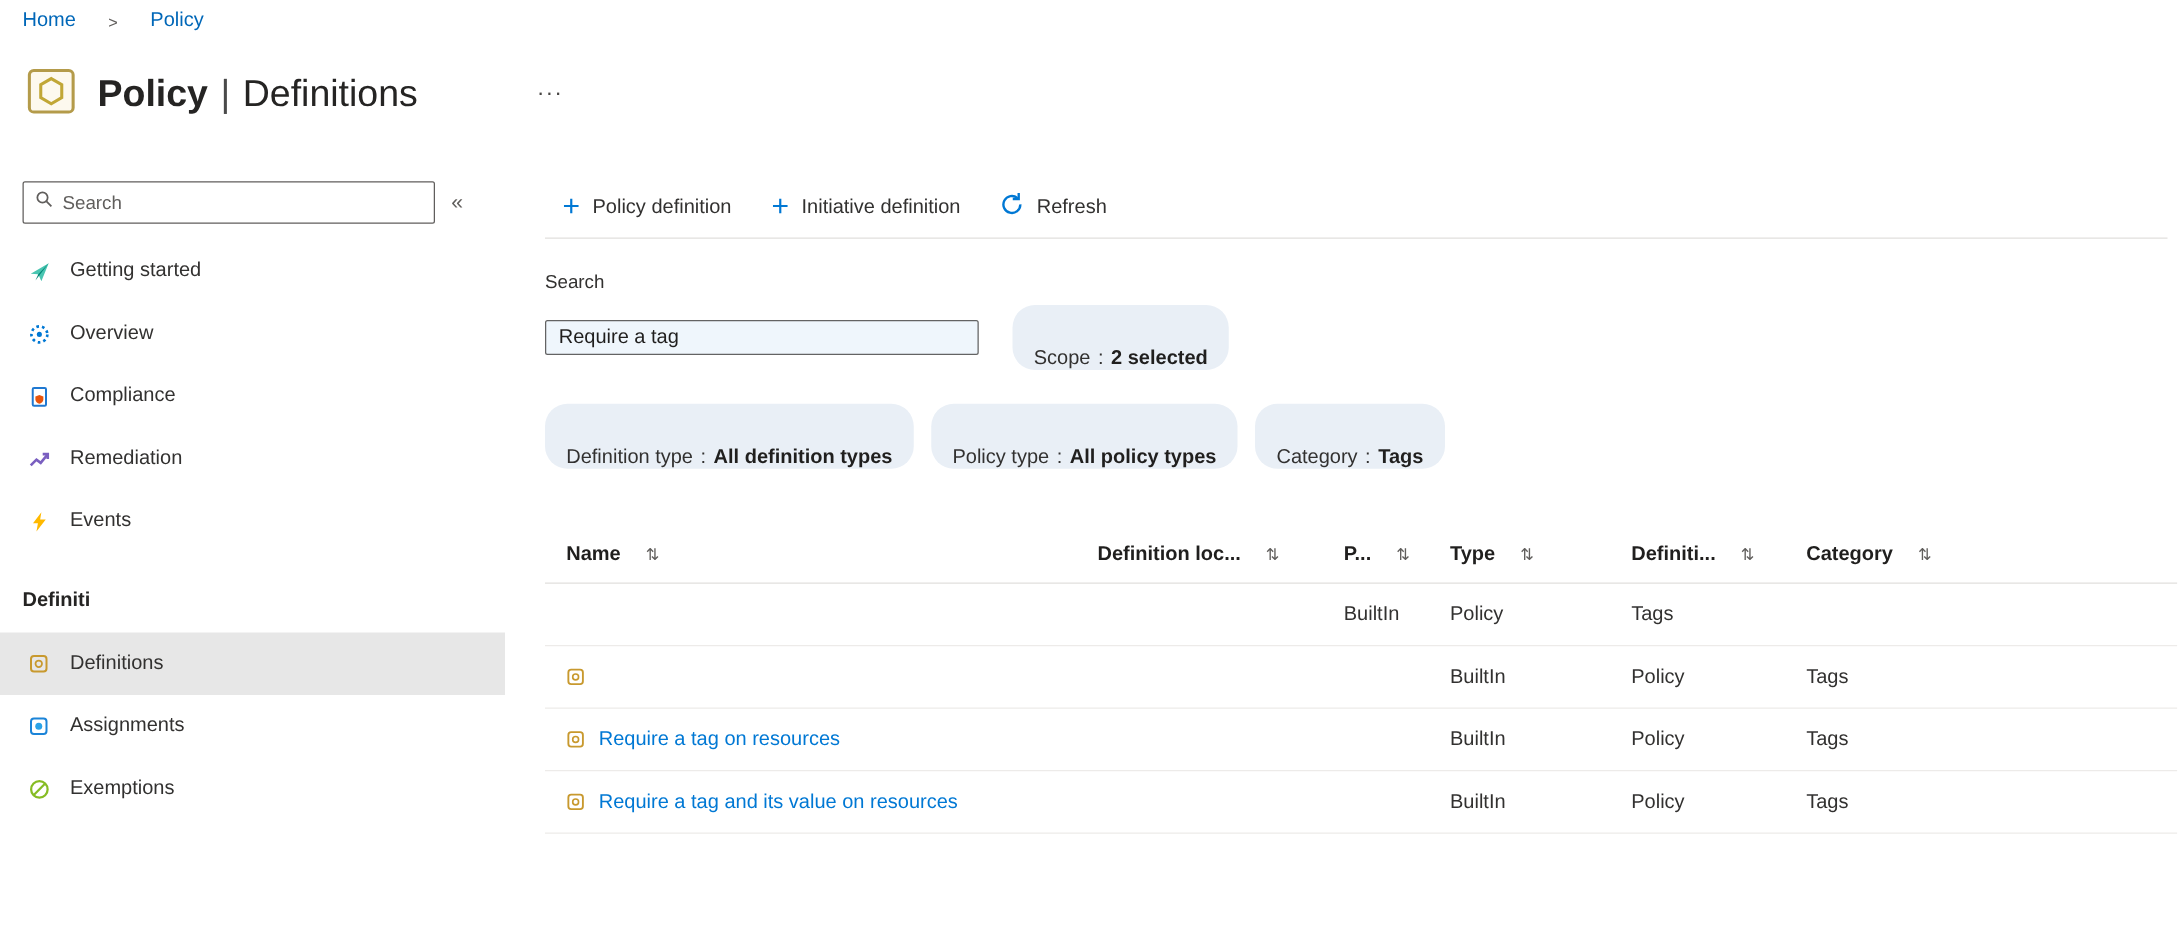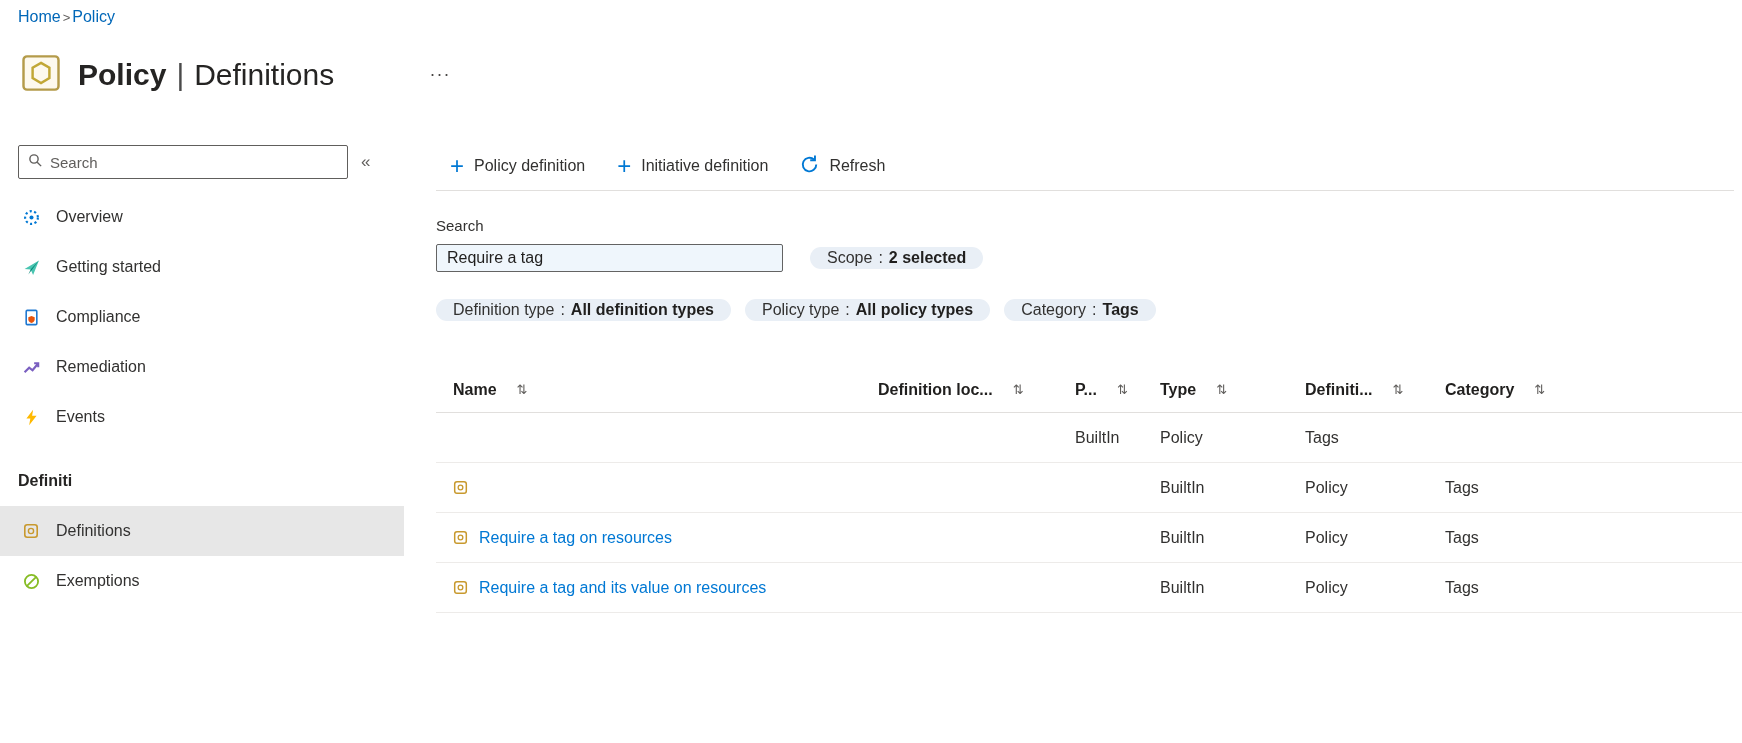--- a/index.html
+++ b/index.html
@@ -1,21 +1,21 @@
 <!DOCTYPE html>
 <html><head>
 <meta charset="utf-8">
 <style>
   * { margin:0; padding:0; box-sizing:border-box; }
   html,body { background:#fff; }
   body { font-family:"Liberation Sans","DejaVu Sans",sans-serif; color:#323130; }
   .page { position:relative; width:1742px; height:743px; background:#fff; overflow:hidden; }
 
   
-  .breadcrumb { position:absolute; left:18px; top:8px; display:flex; align-items:center; gap:2px; font-size:16px; }
+  .breadcrumb { position:absolute; left:18px; top:8px; display:flex; align-items:center; gap:26px; font-size:16px; }
   .crumb { color:#0067b8; cursor:pointer; }
   .crumb-sep { color:#605e5c; font-size:13px; }
 
   
   .header { position:absolute; left:20px; top:52px; display:flex; align-items:center; gap:16px; }
   .title { font-size:30px; color:#252423; display:flex; align-items:baseline; gap:10px; }
   .title .t-bold { font-weight:700; }
   .title .t-div { font-weight:300; color:#4a4a4a; }
   .title .t-rest { font-weight:400; }
   .more-dots { position:absolute; left:430px; top:60px; color:#484644; font-size:18px; letter-spacing:2px; cursor:pointer; }
@@ -36,21 +36,21 @@
   
   .main { position:absolute; left:436px; top:147px; right:0; }
   .toolbar { display:flex; align-items:center; gap:32px; height:38px; padding-left:14px; }
   .tb-btn { display:flex; align-items:center; gap:10px; font-size:16px; color:#323130; cursor:pointer; }
   .tb-plus { color:#0078d4; font-size:24px; font-weight:300; line-height:18px; }
   .toolbar-divider { border-bottom:1px solid #e1dfdd; margin:5px 8px 0 0; }
 
   .filter-label { margin:26px 0 0 0; font-size:15px; color:#323130; }
   .controls-row { margin-top:10px; display:flex; align-items:center; }
   .main-search { width:347px; height:28px; background:#eff6fc; border:1px solid #636363; border-radius:2px; padding:0 10px; font-size:16px; font-family:inherit; color:#201f1e; outline:none; }
-  .pill { display:inline-flex; align-items:center; gap:6px; height:22px; border-radius:18px; background:#e9eff6; padding:0 17px; font-size:16px; color:#323130; cursor:pointer; white-space:nowrap; }
+  .pill { display:inline-flex; align-items:flex-end; gap:6px; height:52px; border-radius:18px; background:#e9eff6; padding:0 17px; font-size:16px; color:#323130; cursor:pointer; white-space:nowrap; }
   .pill b { font-weight:700; color:#201f1e; }
   .pill-scope { margin-left:27px; }
   .pills-row { margin-top:27px; display:flex; gap:14px; }
 
   
   .table { margin-top:46px; }
   .t-head, .t-row { display:grid; grid-template-columns:442px 197px 85px 145px 140px 1fr; align-items:center; }
   .t-head { height:46px; border-bottom:1px solid #e1dfdd; }
   .th { display:flex; align-items:center; gap:20px; font-size:16px; font-weight:700; color:#201f1e; cursor:pointer; }
   .th:first-child, .t-row .cell:first-child { padding-left:17px; }
@@ -98,34 +98,34 @@
         </span>
         <input type="text" placeholder="Search" style="">
       </div>
       <span class="collapse-btn">«</span>
     </div>
 
     <div class="nav">
       <div class="nav-item">
         <span class="nav-icon">
           <svg width="17" height="17" viewBox="0 0 16 16">
+              <path d="M1.5 9.5 L15 1.5 L9.5 15 L7.2 9.8 Z" fill="#49c5b1"></path>
+              <path d="M15 1.5 L7.2 9.8 L5 14.5 Z" fill="#008575"></path>
+            </svg>
+        </span>
+        <span>Getting started</span>
+      </div>
+      <div class="nav-item">
+        <span class="nav-icon">
+          <svg width="17" height="17" viewBox="0 0 16 16">
               <circle cx="8" cy="8" r="6" fill="none" stroke="#0078d4" stroke-width="2" stroke-dasharray="2 2.3"></circle>
               <circle cx="8" cy="8" r="1.9" fill="#0078d4"></circle>
             </svg>
         </span>
         <span>Overview</span>
-      </div>
-      <div class="nav-item">
-        <span class="nav-icon">
-          <svg width="17" height="17" viewBox="0 0 16 16">
-              <path d="M1.5 9.5 L15 1.5 L9.5 15 L7.2 9.8 Z" fill="#49c5b1"></path>
-              <path d="M15 1.5 L7.2 9.8 L5 14.5 Z" fill="#008575"></path>
-            </svg>
-        </span>
-        <span>Getting started</span>
       </div>
       <div class="nav-item">
         <span class="nav-icon">
           <svg width="17" height="17" viewBox="0 0 16 16">
               <rect x="3" y="1.3" width="10" height="13.4" rx="1" fill="none" stroke="#1f78d1" stroke-width="1.5"></rect>
               <path d="M8 6.5 l3 1.2 v2.2 c0 1.6-1.5 2.8-3 3.3 c-1.5-.5-3-1.7-3-3.3 v-2.2 Z" fill="#e8540c"></path>
             </svg>
         </span>
         <span>Compliance</span>
       </div>
@@ -152,20 +152,29 @@
       </div>
 
       <div class="nav-item selected">
         <span class="nav-icon">
           <svg width="16" height="16" viewBox="0 0 16 16">
               <rect x="1.8" y="1.8" width="12.4" height="12.4" rx="2.4" fill="none" stroke="#c8992e" stroke-width="1.6"></rect>
               <circle cx="8" cy="8" r="2.6" fill="none" stroke="#c8992e" stroke-width="1.4"></circle>
             </svg>
         </span>
         <span>Definitions</span>
+      </div>
+      <div class="nav-item">
+        <span class="nav-icon">
+          <svg width="16" height="16" viewBox="0 0 16 16">
+              <rect x="1.8" y="1.8" width="12.4" height="12.4" rx="2.4" fill="none" stroke="#1b84d8" stroke-width="1.6"></rect>
+              <circle cx="8" cy="8" r="2.8" fill="#2aa3e8"></circle>
+            </svg>
+        </span>
+        <span>Assignments</span>
       </div>
       <div class="nav-item">
         <span class="nav-icon">
           <svg width="17" height="17" viewBox="0 0 16 16">
               <circle cx="8" cy="8" r="6.2" fill="none" stroke="#86bc24" stroke-width="1.7"></circle>
               <line x1="3.8" y1="12.2" x2="12.2" y2="3.8" stroke="#86bc24" stroke-width="1.7"></line>
             </svg>
         </span>
         <span>Exemptions</span>
       </div>

